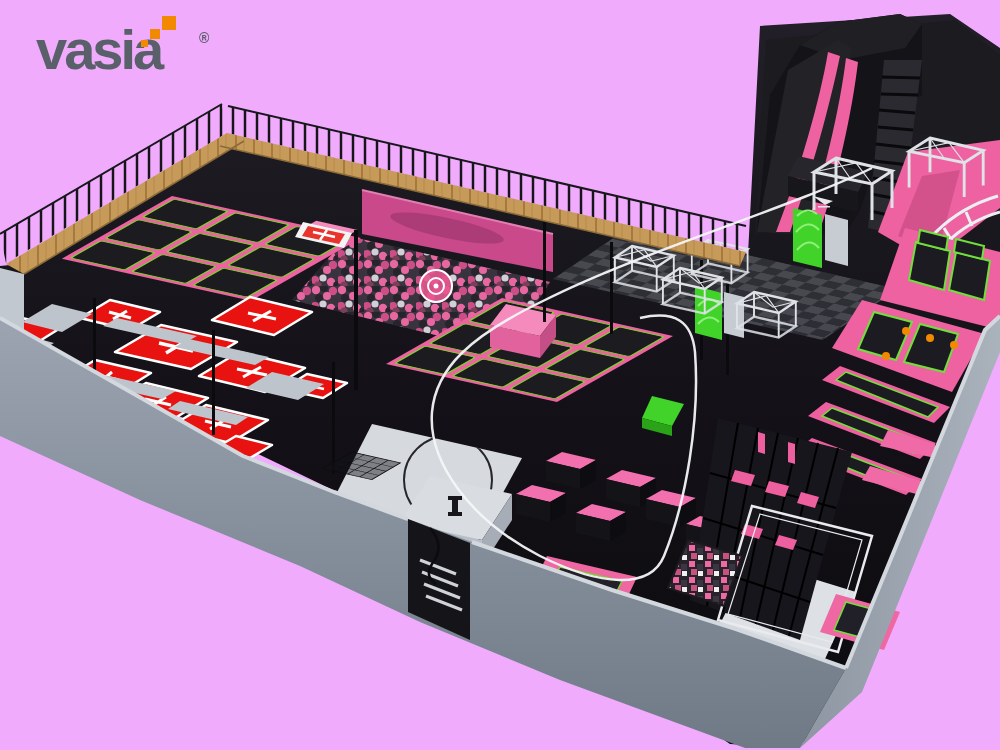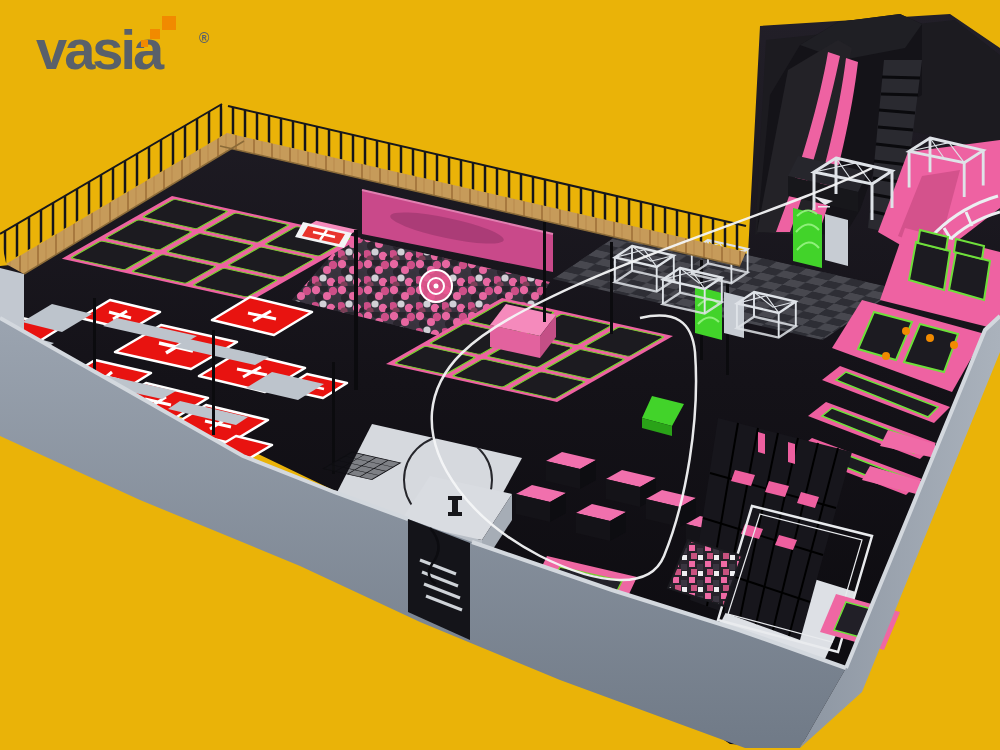--- a/index.html
+++ b/index.html
@@ -1,16 +1,16 @@
 <!DOCTYPE html>
 <html><head>
 <meta charset="utf-8">
 <style>
   html,body{margin:0;padding:0;background:#ffffff;}
-  .stage{position:relative;width:1000px;height:750px;background:#eab308;overflow:hidden;
+  .stage{position:relative;width:1000px;height:750px;background:#f0abfc;overflow:hidden;
          font-family:"Liberation Sans",sans-serif;}
   .stage svg{position:absolute;left:0;top:0;}
   .logo{position:absolute;left:36px;top:14px;width:220px;height:80px;}
   .logo-text{position:absolute;left:0;top:8px;font-weight:700;font-size:56px;line-height:1;
              letter-spacing:-3px;color:#59606a;}
   .reg{position:absolute;left:163px;top:16px;font-size:14px;font-weight:700;color:#59606a;}
   .sq{position:absolute;background:#f18a00;}
   .sq.big{left:126px;top:2px;width:14px;height:14px;}
   .sq.med{left:114px;top:15px;width:10px;height:10px;}
   .sq.small{left:105px;top:26px;width:7px;height:7px;}

